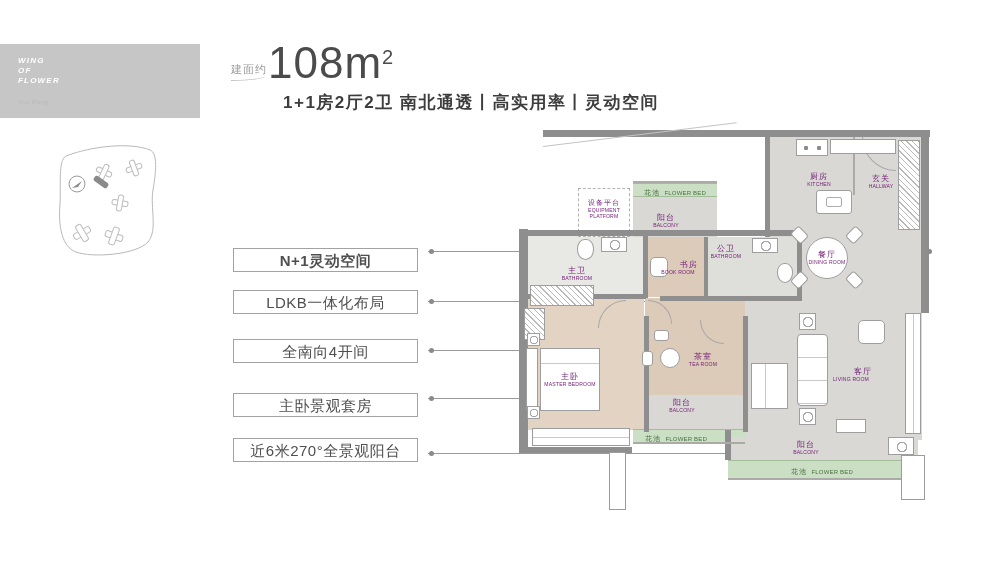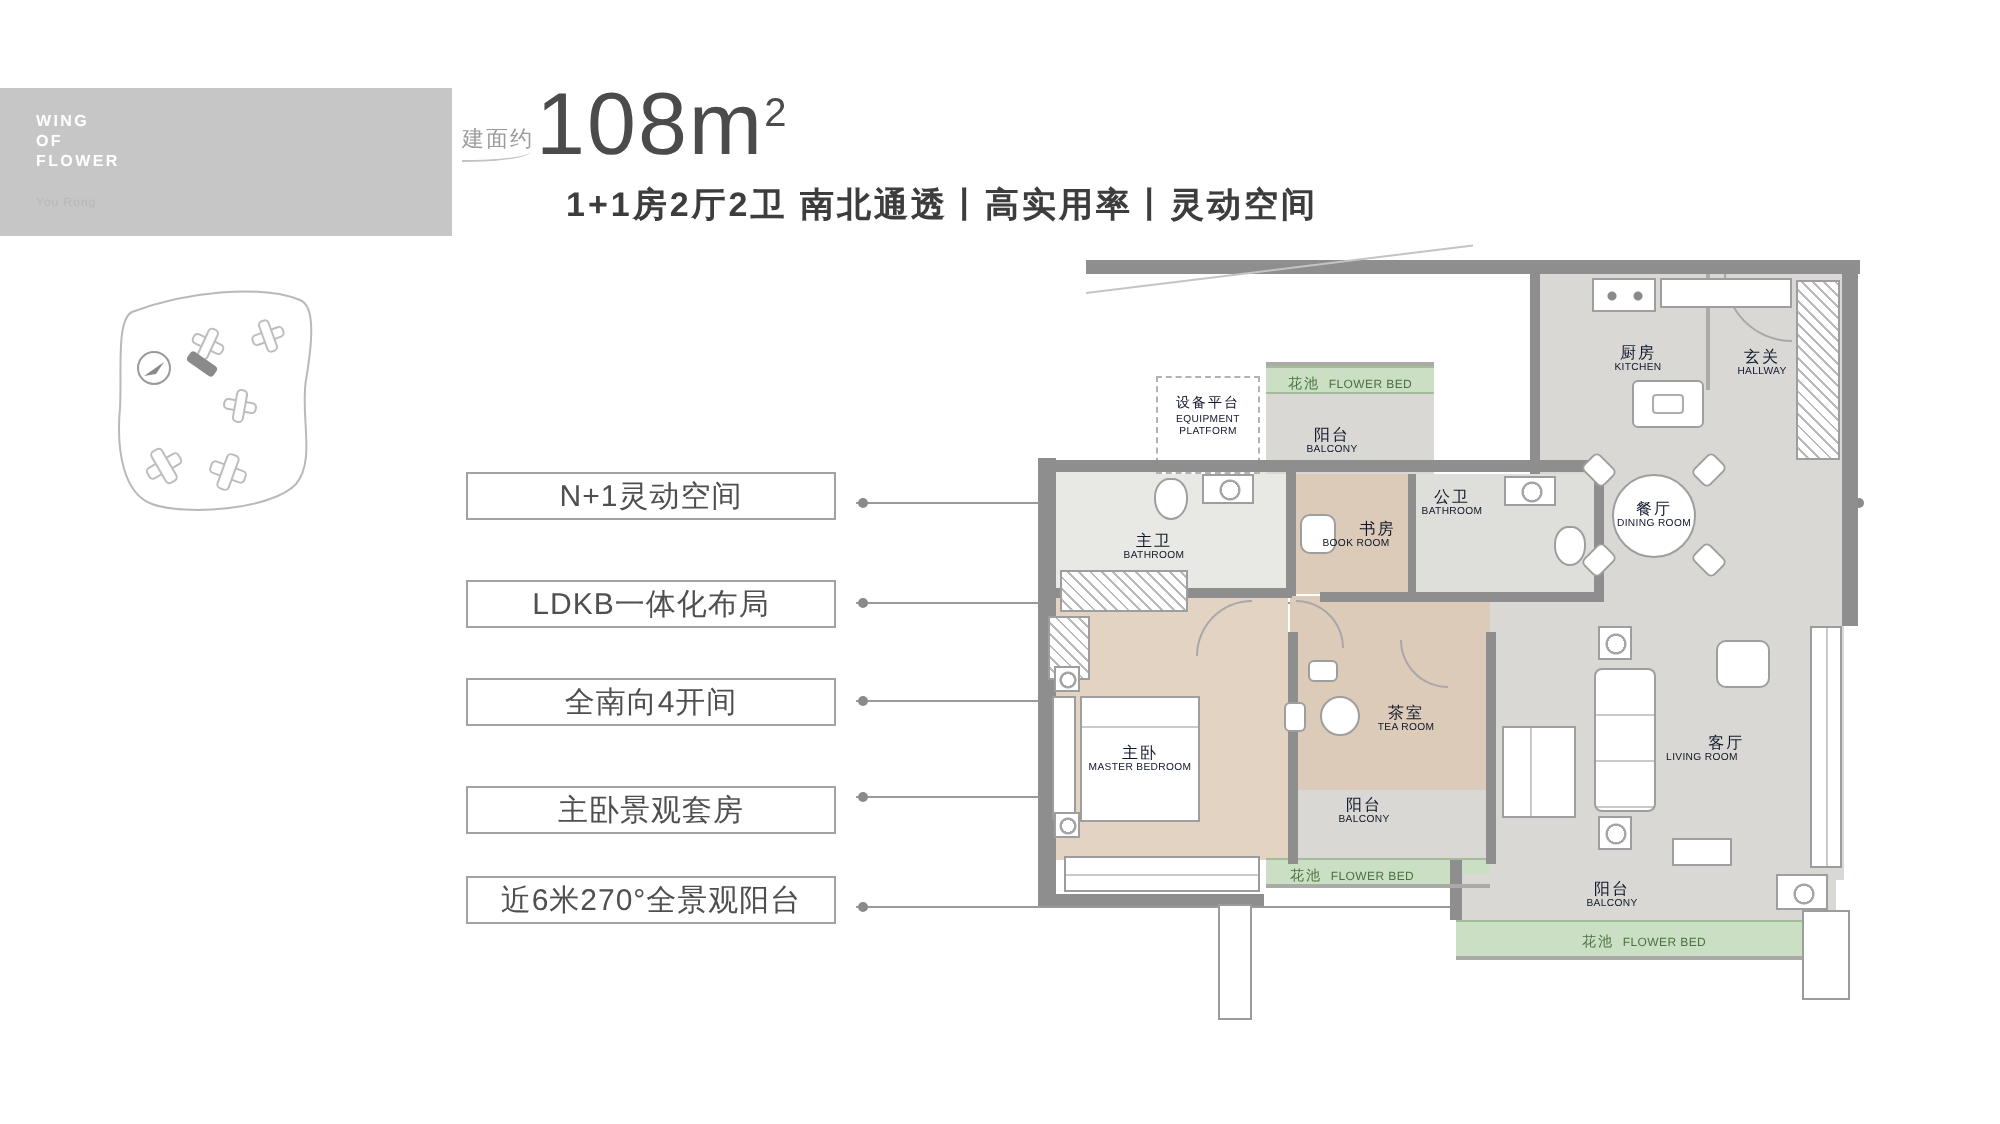--- a/index.html
+++ b/index.html
@@ -1,20 +1,20 @@
 <!DOCTYPE html>
 <html><head>
 <meta charset="utf-8">
 <style>
   html,body{margin:0;padding:0;}
   body{width:1000px;height:562px;background:#ffffff;font-family:"Liberation Sans","DejaVu Sans",sans-serif;position:relative;overflow:hidden;}
   .abs{position:absolute;box-sizing:border-box;}
 
   
-  .brand-box{left:0;top:44px;width:226px;height:74px;background:#c6c6c6;}
+  .brand-box{left:0;top:44px;width:200px;height:74px;background:#c6c6c6;font-style:italic;}
   .wing{left:18px;top:56px;color:#ffffff;font-size:8px;line-height:10px;letter-spacing:1.2px;font-weight:700;}
   .yourong{left:18px;top:99px;color:#b7b7b7;font-size:6px;letter-spacing:0.5px;}
   .brand-name{left:66px;top:50px;width:130px;text-align:center;color:#6e6e6e;font-size:48px;font-weight:700;letter-spacing:10px;white-space:nowrap;}
 
   
   .area-tag{left:231px;top:62px;font-size:11px;color:#9b9b9b;letter-spacing:1px;}
   .area-swoosh{left:231px;top:76px;width:34px;height:5px;border-bottom:1px solid #c2c2c2;border-radius:0 0 100% 0;}
   .area-num{left:268px;top:38px;font-size:44px;color:#4b4b4b;font-weight:500;letter-spacing:1px;}
   .area-num sup{font-size:20px;vertical-align:14px;font-weight:500;}
   .subtitle{left:283px;top:91px;font-size:17px;font-weight:700;color:#3d3d3d;letter-spacing:1.5px;white-space:nowrap;}
@@ -39,21 +39,21 @@
   .whitebox{background:#ffffff;border:1px solid #9c9c9c;}
   .dashedbox{background:#ffffff;border:1px dashed #b2b2b2;}
   .furn{background:#ffffff;border:1px solid #9e9e9e;}
   .hatch{background:repeating-linear-gradient(45deg,#ffffff 0 3px,#b9b9b9 3px 4px);border:1px solid #9e9e9e;}
   .circle{border-radius:50%;}
   .arc{border:1px solid #a8a8a8;background:transparent;}
   .arc-tl{border-right:none;border-bottom:none;border-radius:100% 0 0 0;}
   .arc-tr{border-left:none;border-bottom:none;border-radius:0 100% 0 0;}
   .arc-bl{border-right:none;border-top:none;border-radius:0 0 0 100%;}
 
-  .rl{transform:translate(-50%,-50%);text-align:center;color:#0f172a;white-space:nowrap;}
+  .rl{transform:translate(-50%,-50%);text-align:center;color:#701a75;white-space:nowrap;}
   .rl .cn{display:block;font-size:8px;line-height:9px;letter-spacing:1px;}
   .rl .en{display:block;font-size:6px;line-height:7px;letter-spacing:0.2px;transform:scale(0.85);}
   .rl-green{color:#4a7340;}
   .rl-row .cn,.rl-row .en{display:inline;}
   .rl-wrap{white-space:normal;width:54px;}
   .seam{background:#c9c9c9;}
 </style>
 </head>
 <body>
 
@@ -99,21 +99,21 @@
     <g transform="translate(62,98) rotate(20)">
         <rect x="-9" y="-3" width="18" height="6" rx="2"></rect>
         <rect x="-3" y="-9" width="6" height="18" rx="2"></rect>
       </g>
   </g>
   <g transform="translate(49,44) rotate(35)" fill="#8a8a8a">
     <rect x="-8" y="-3" width="16" height="6" rx="2"></rect>
   </g>
 </svg>
 
-<div class="abs feat" style="top:236px;">N+1灵动空间</div>
+<div class="abs feat" style="top:248px;font-weight:bold;">N+1灵动空间</div>
 <div class="abs feat" style="top:290px;">LDKB一体化布局</div>
 <div class="abs feat" style="top:339px;">全南向4开间</div>
 <div class="abs feat" style="top:393px;">主卧景观套房</div>
 <div class="abs feat" style="top:438px;">近6米270°全景观阳台</div>
 
 <div class="abs leader" style="left:428px;top:251px;width:502px;"></div>
 <div class="abs leader" style="left:428px;top:301px;width:279px;"></div>
 <div class="abs leader" style="left:428px;top:350px;width:465px;"></div>
 <div class="abs leader" style="left:428px;top:398px;width:147px;"></div>
 <div class="abs leader" style="left:428px;top:453px;width:484px;"></div>

